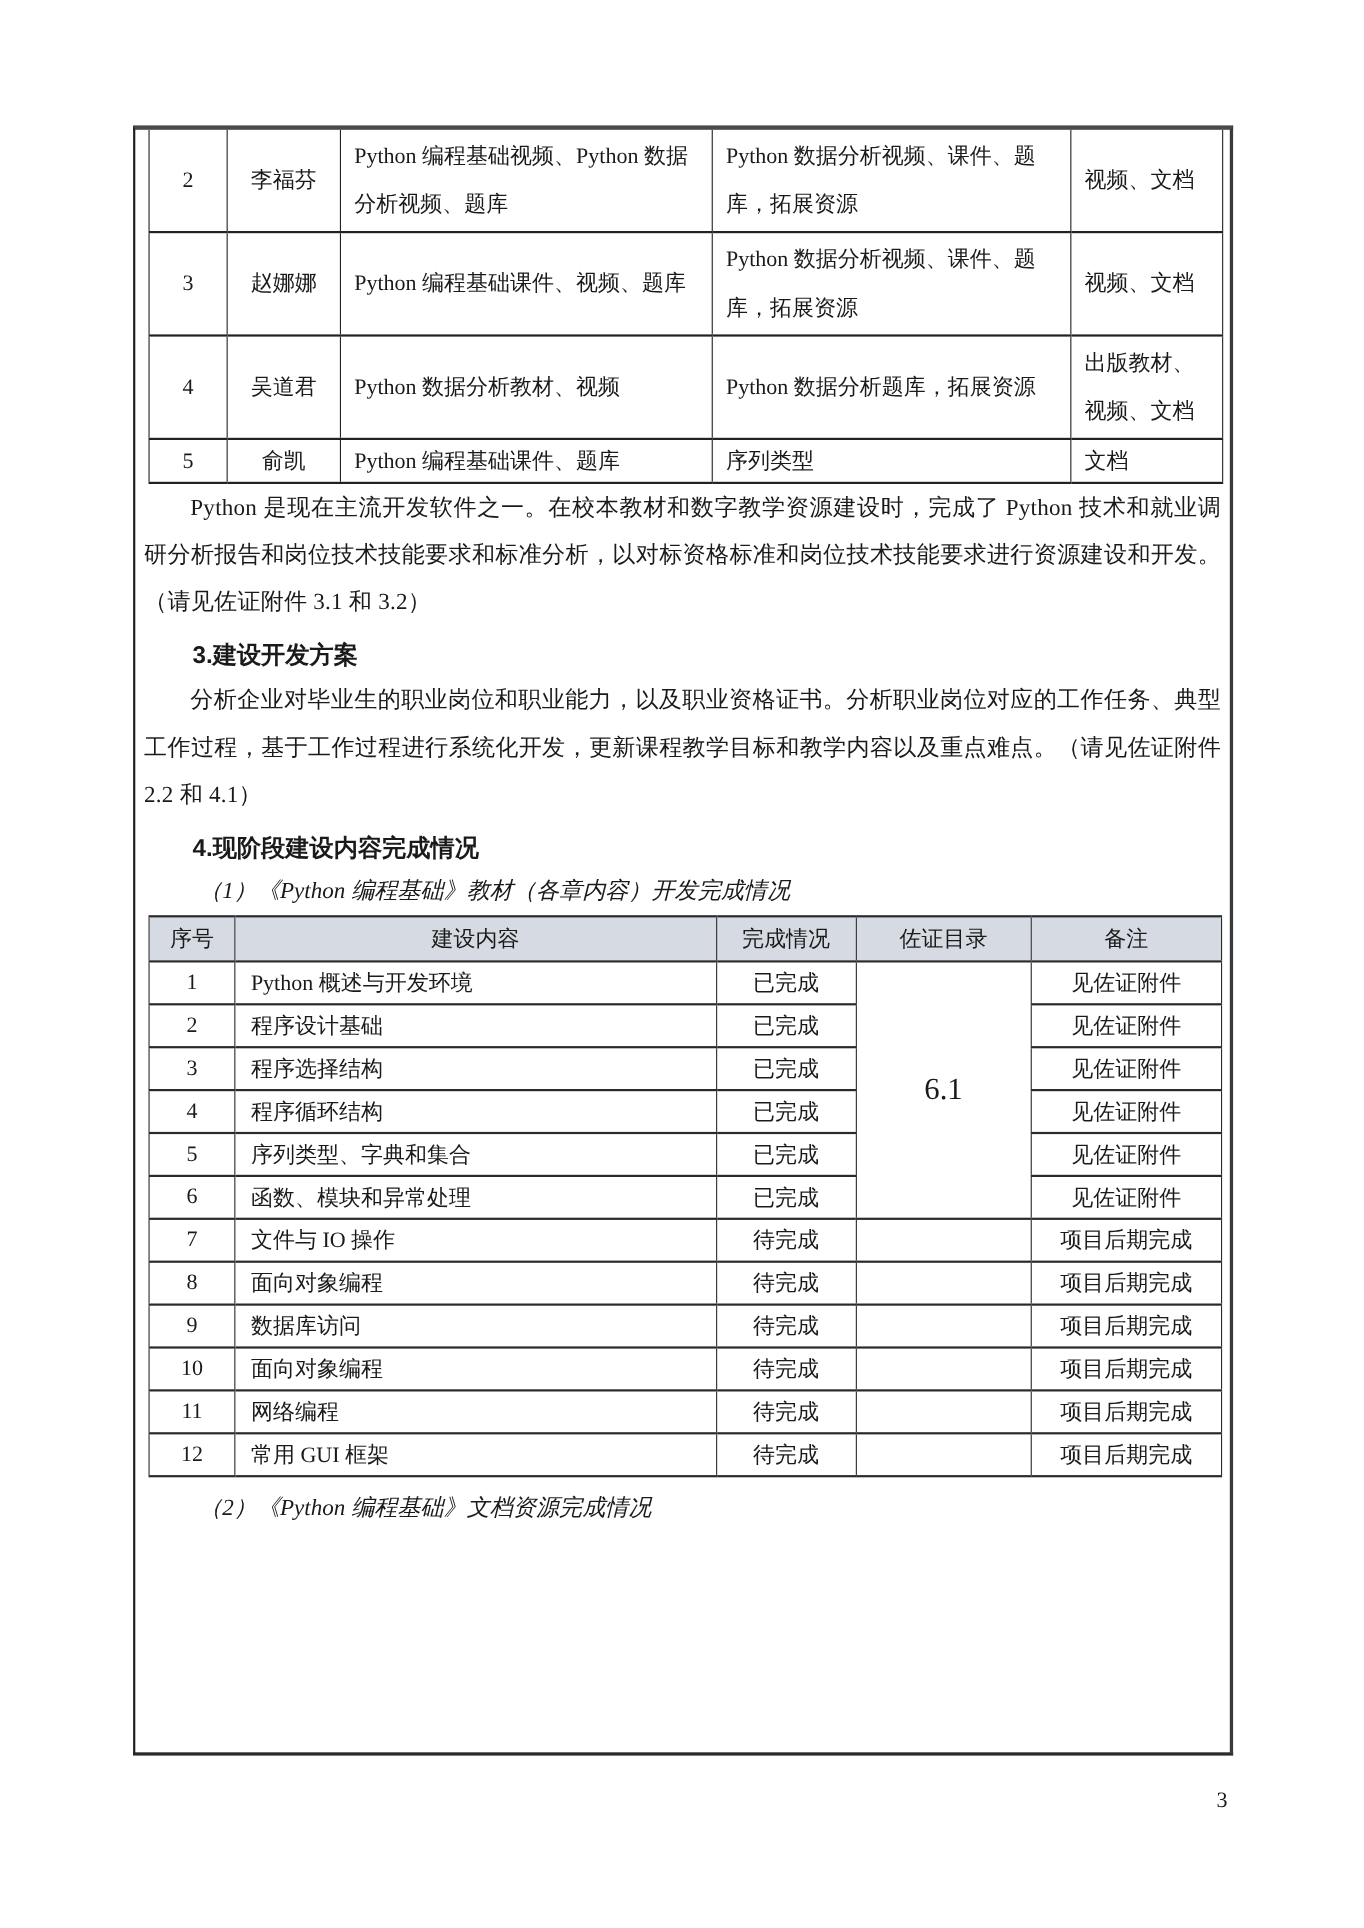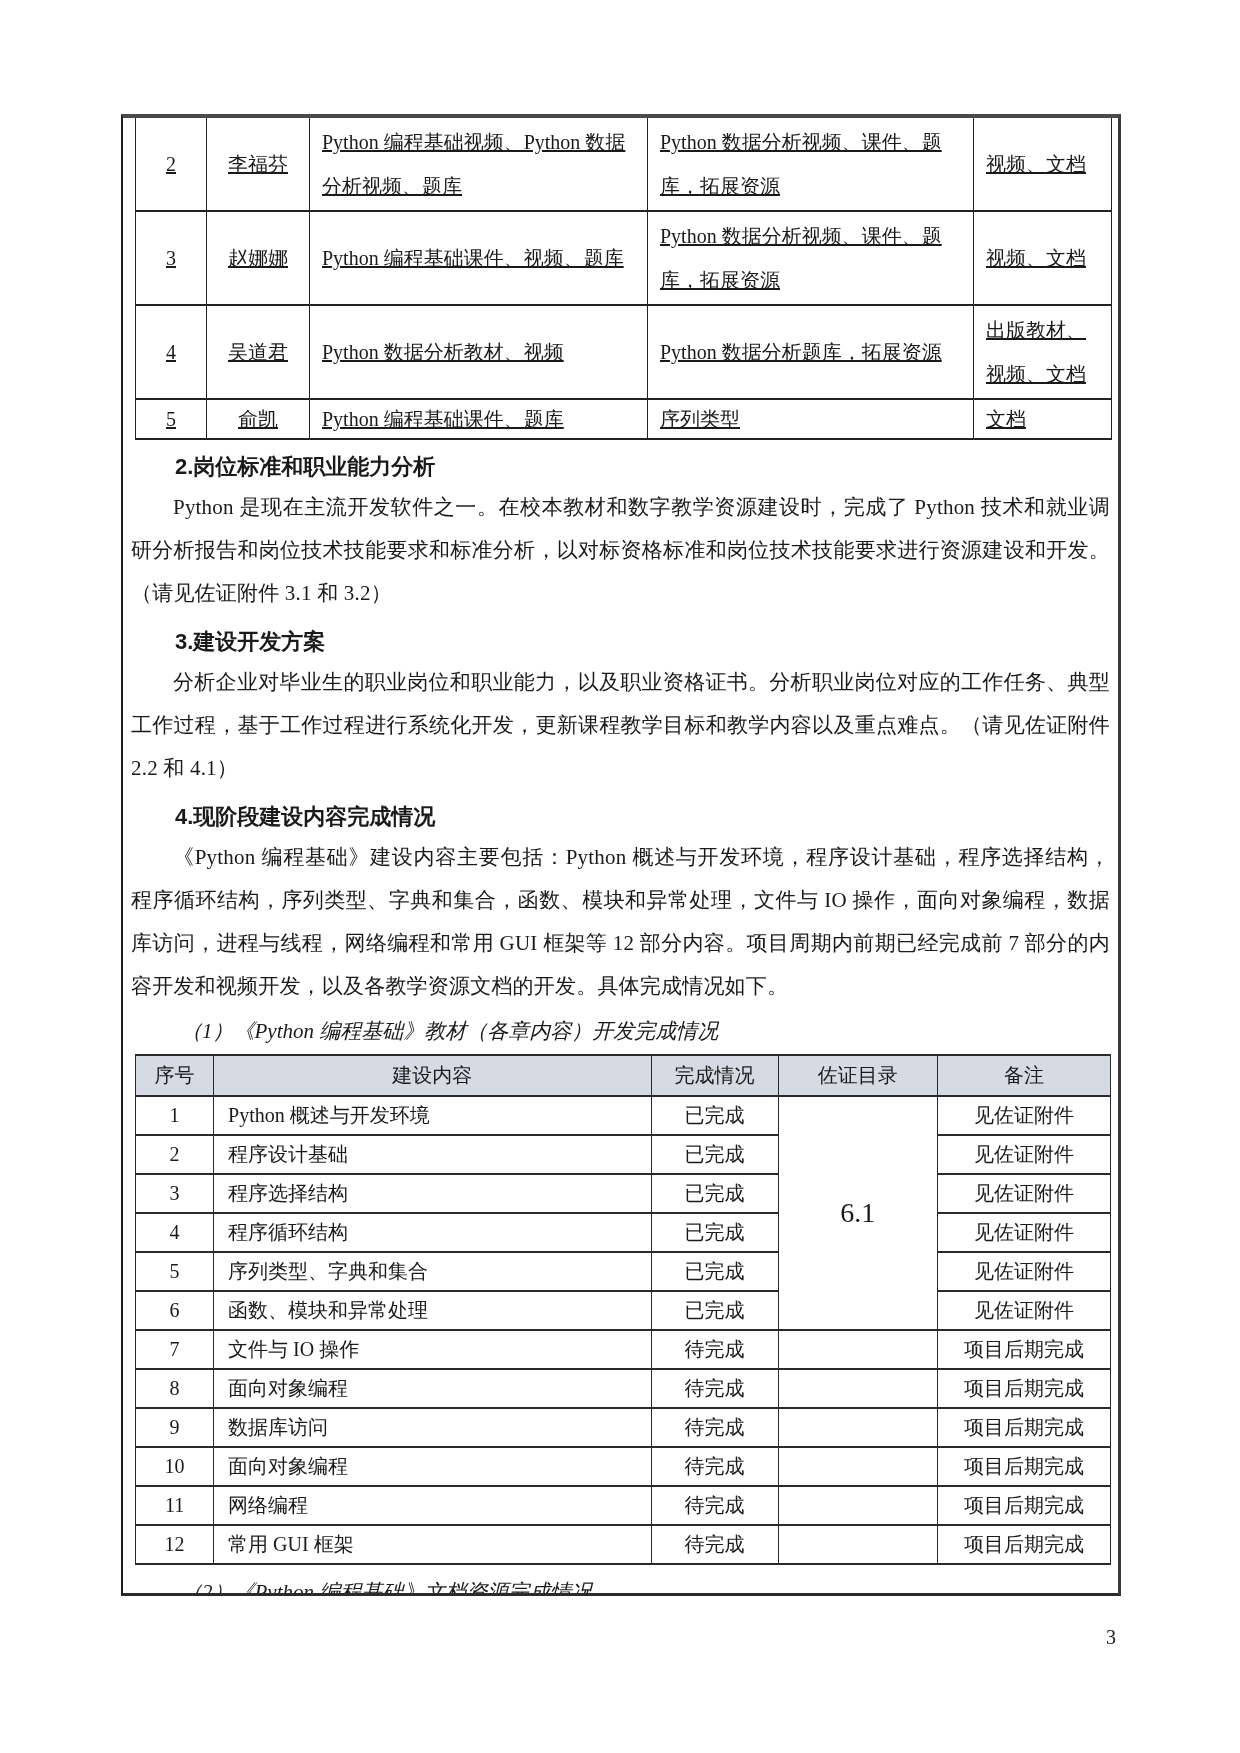--- a/index.html
+++ b/index.html
@@ -41,21 +41,20 @@
     font-size: 20px;
   }
   .t-top td {
     border: 1px solid #222222;
     border-bottom-width: 2px;
     border-top-width: 0;
     vertical-align: middle;
     line-height: 44px;
     padding: 2px 6px;
     overflow: hidden;
-    text-decoration: underline;
   }
   .t-top td.c-center { text-align: center; }
   .t-top td.c-left { text-align: left; padding-left: 12px; padding-right: 10px; }
   .t-top tr.r-a { height: 89px; }
   .t-top tr.r-b { height: 76px; }
   .t-top tr.r-c { height: 80px; }
   .t-top tr.r-d { height: 40px; }
   .t-top tr.r-d td { line-height: 34px; }
 
   .sec-heading {
@@ -151,28 +150,26 @@
         <tr class="r-d">
           <td class="c-center">5</td>
           <td class="c-center">俞凯</td>
           <td class="c-left">Python 编程基础课件、题库</td>
           <td class="c-left">序列类型</td>
           <td class="c-left">文档</td>
         </tr>
       </tbody>
     </table>
 
-    <div class="sec-heading">2.岗位标准和职业能力分析</div>
     <p class="para">Python 是现在主流开发软件之一。在校本教材和数字教学资源建设时，完成了 Python 技术和就业调研分析报告和岗位技术技能要求和标准分析，以对标资格标准和岗位技术技能要求进行资源建设和开发。（请见佐证附件 3.1 和 3.2）</p>
 
     <div class="sec-heading">3.建设开发方案</div>
     <p class="para">分析企业对毕业生的职业岗位和职业能力，以及职业资格证书。分析职业岗位对应的工作任务、典型工作过程，基于工作过程进行系统化开发，更新课程教学目标和教学内容以及重点难点。（请见佐证附件 2.2 和 4.1）</p>
 
     <div class="sec-heading">4.现阶段建设内容完成情况</div>
-    <p class="para">《Python 编程基础》建设内容主要包括：Python 概述与开发环境，程序设计基础，程序选择结构，程序循环结构，序列类型、字典和集合，函数、模块和异常处理，文件与 IO 操作，面向对象编程，数据库访问，进程与线程，网络编程和常用 GUI 框架等 12 部分内容。项目周期内前期已经完成前 7 部分的内容开发和视频开发，以及各教学资源文档的开发。具体完成情况如下。</p>
 
     <p class="caption">（1）《Python 编程基础》教材（各章内容）开发完成情况</p>
 
     <table class="t-main">
       <colgroup>
         <col style="width:78px">
           <col style="width:437px">
           <col style="width:127px">
           <col style="width:159px">
           <col style="width:173px">

